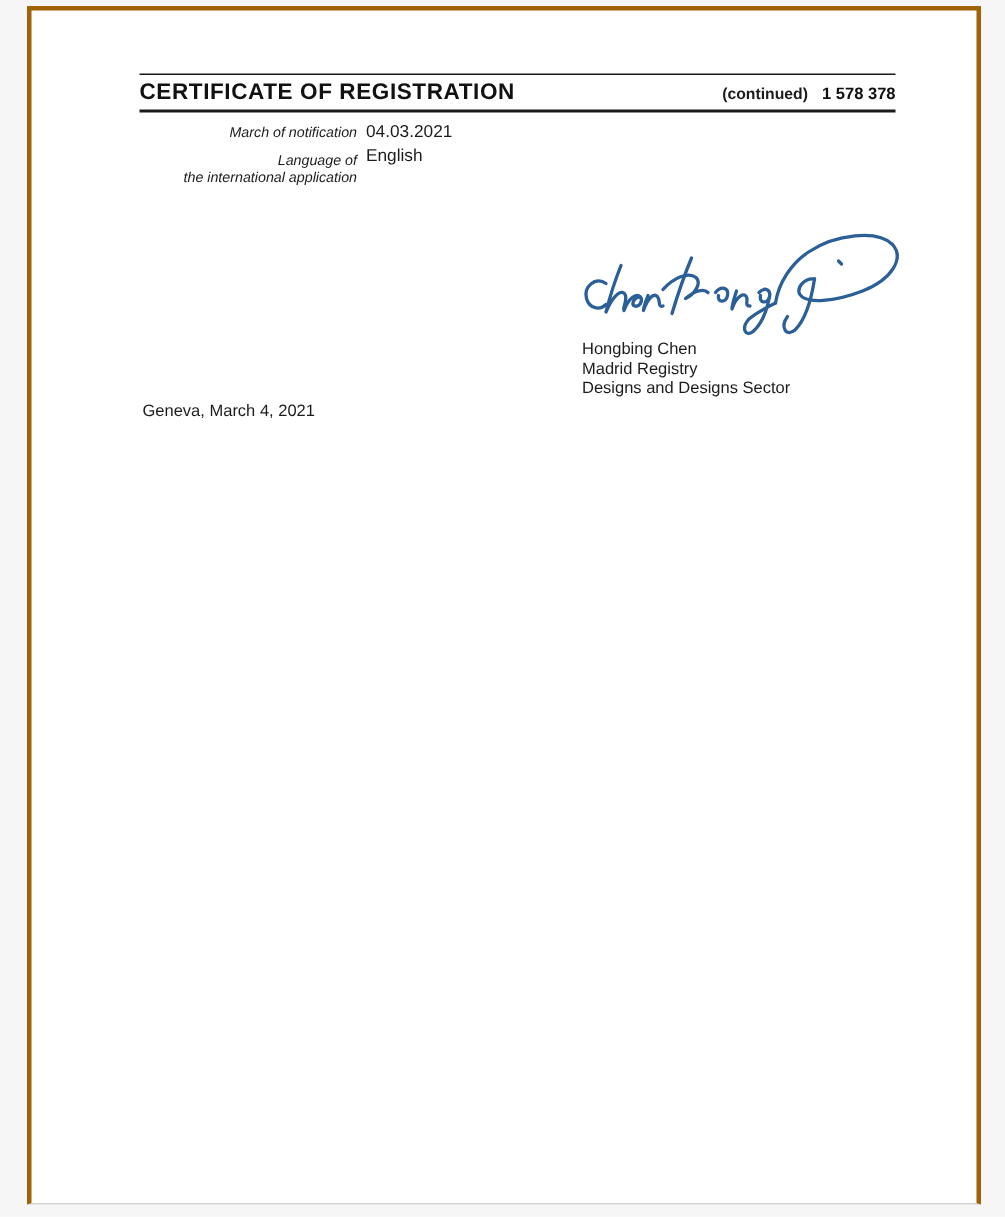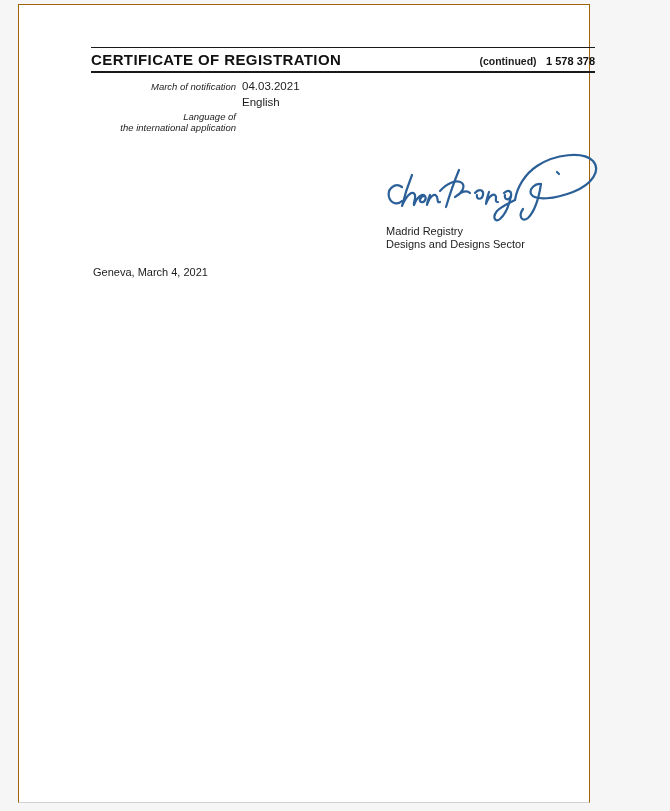--- a/index.html
+++ b/index.html
@@ -7,23 +7,23 @@
     width: 670px; height: 811px;
     background: #f6f6f7;
     font-family: "Liberation Sans", "DejaVu Sans", sans-serif;
     color: #1c1c1c;
     overflow: hidden;
   }
   .viewport { position: relative; width: 670px; height: 811px; }
   .page {
     position: absolute;
     left: 18px; top: 4px;
-    width: 572px; height: 799px;
+    width: 636px; height: 799px;
     background: #ffffff;
-    border: 1px solid #a16207;
+    border: 3px solid #a16207;
     border-bottom: 1px solid #d2d2d5;
   }
   
   .header {
     position: absolute;
     left: 72px; top: 42px; width: 504px;
     border-top: 1.5px solid #1a1a1a;
     border-bottom: 2.5px solid #1a1a1a;
     padding: 3px 0 2px 0;
     display: flex;
@@ -51,21 +51,21 @@
   }
   .field-value {
     position: absolute;
     left: 223px;
     font-size: 11.5px;
     color: #1c1c1c;
     white-space: nowrap;
   }
   .label-notification { top: 77px; }
   .value-notification { top: 75px; text-align: center; }
-  .label-language { top: 107px; }
+  .label-language { top: 96px; }
   .value-language { top: 91px; text-align: right; }
   
   .signature-box {
     position: absolute;
     left: 364px; top: 144px;
     width: 216px; height: 78px;
   }
   .signature-box svg { display: block; width: 216px; height: 78px; }
   [data-name="signature-strokes"] {
     stroke: #2b5f97;
@@ -131,20 +131,21 @@
           <path d="M128 47 C126 57 123 65 117 70 C112 74 109 68 114 62 C118 58 126 54 132 51"></path>
 
           <path d="M132 51 C134 38 142 25 154 17 C172 5 200 2 210 12 C218 21 210 35 190 43 C172 50 152 52 148 45 C146 40 152 34 158 35"></path>
           <path d="M158 35 C156 48 152 62 145 69 C139 74 135 67 140 60"></path>
           <path d="M174 23 L176 25"></path>
         </g>
       </svg>
     </div>
 
     <div class="signatory" data-name="signatory-block">
+      <div data-name="signatory-name">Hongbing Chen</div>
       <div data-name="signatory-division">Madrid Registry</div>
       <div data-name="signatory-sector">Designs and Designs Sector</div>
     </div>
 
     <div class="place-date" data-name="place-and-date">Geneva, March 4, 2021</div>
 
   </div>
 </div>
 
 </body></html>

